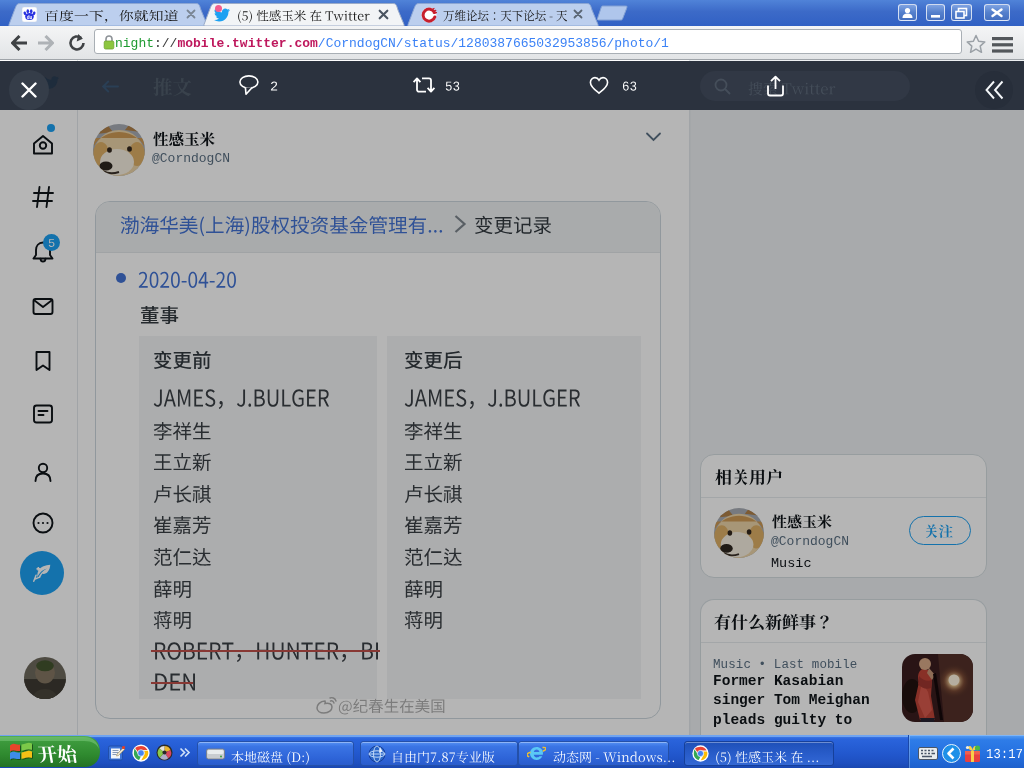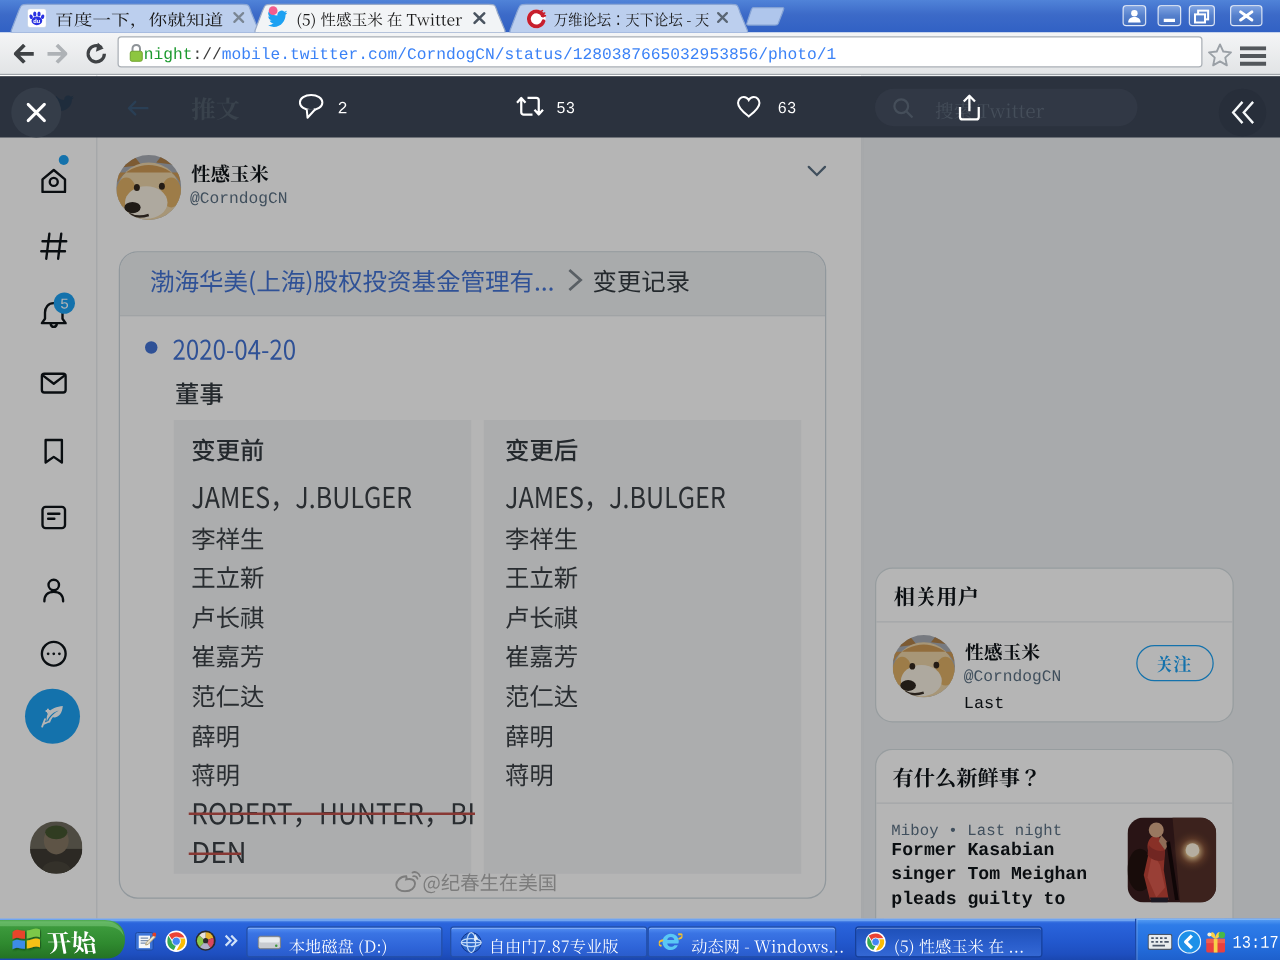--- a/index.html
+++ b/index.html
@@ -210,31 +210,31 @@
 <ellipse cx="13" cy="42" rx="6.5" ry="4.5" fill="#2E2620"></ellipse>
 <ellipse cx="16.5" cy="26" rx="2.4" ry="2.8" fill="#33281E"></ellipse>
 <ellipse cx="36.5" cy="25" rx="2.4" ry="2.8" fill="#33281E"></ellipse>
 <path d="M10 47 Q17 51 26 48" stroke="#3B3129" stroke-width="2" fill="none"></path>
 </g>
   </svg>
 <svg style="position:absolute;left:772.0px;top:509.8px;overflow:visible" width="108" height="22">
     <path d="M2.44 12.74L2.44 -1.34L2.79 -1.34C3.44 -1.34 4.16 -0.99 4.16 -0.84L4.16 12.07C4.56 12.14 4.66 12.3 4.69 12.51L2.44 12.74ZM1.44 9.78C1.53 8.74 1.09 7.61 0.69 7.14C0.34 6.84 0.18 6.42 0.42 6.04C0.69 5.62 1.36 5.7 1.68 6.14C2.13 6.76 2.31 8.09 1.69 9.78L1.44 9.78ZM4.36 10.21L4.2 10.14C4.49 9.6 4.77 8.73 4.74 8.03C5.22 7.54 5.79 7.77 5.94 8.26C5.7 7.19 5.39 6.19 5.04 5.39L5.25 5.26C6.06 6.04 6.71 7.06 7.23 8.25L8.86 8.25L8.86 4.58L6.06 4.58L6.18 4.16L8.86 4.16L8.86 -0.41L5.01 -0.41L5.13 -0.84L14.41 -0.84C14.61 -0.84 14.79 -0.76 14.82 -0.6C14.19 0 13.11 0.87 13.11 0.87L12.15 -0.41L10.64 -0.41L10.64 4.16L13.69 4.16C13.91 4.16 14.07 4.23 14.11 4.39C13.53 4.96 12.53 5.82 12.53 5.82L11.64 4.58L10.64 4.58L10.64 8.25L14.04 8.25C14.25 8.25 14.4 8.32 14.44 8.49C13.83 9.07 12.81 9.9 12.81 9.9L11.89 8.67L10.64 8.67L10.64 12C10.98 12.04 11.09 12.18 11.11 12.39L8.86 12.6L8.86 8.67L7.39 8.67C7.66 9.34 7.89 10.05 8.09 10.81C8.43 10.81 8.59 10.95 8.66 11.14L6.46 11.71C6.38 10.59 6.21 9.45 5.97 8.39C6.06 8.91 5.7 9.66 4.36 10.21ZM25.47 12.74L25.34 12.64C25.64 12.29 25.95 11.7 26.01 11.16C27.18 10.19 28.72 12.38 25.47 12.74ZM21.41 3.76L21.29 3.64C22.01 3.12 22.83 2.21 23.13 1.38C24.76 0.56 25.65 3.69 21.41 3.76ZM25.95 3.06L25.81 2.96C26.67 2.11 27.56 0.81 27.81 -0.34C29.59 -1.56 30.93 2.09 25.95 3.06ZM19.38 3.24L19.38 0.34C19.38 -0.79 19.71 -1.08 21.31 -1.08L23.07 -1.08C25.79 -1.08 26.46 -0.78 26.46 -0.06C26.46 0.26 26.34 0.45 25.86 0.63L25.81 2.25L25.65 2.25C25.35 1.44 25.14 0.9 24.97 0.67C24.87 0.53 24.79 0.48 24.57 0.48C24.34 0.46 23.84 0.46 23.25 0.46L21.64 0.46C21.14 0.46 21.09 0.53 21.09 0.71L21.09 2.69C21.37 2.73 21.51 2.86 21.54 3.06L19.38 3.24ZM17.99 3.06C17.92 2.14 17.16 1.38 16.51 1.11C16.02 0.89 15.66 0.45 15.82 -0.12C16.02 -0.74 16.77 -0.89 17.32 -0.6C18.18 -0.16 18.82 1.14 18.18 3.06L17.99 3.06ZM16.69 10.8L16.69 8.55C16.69 6.6 16.62 4.27 15.41 2.44L15.54 2.31C18.12 3.99 18.33 6.71 18.33 8.55L18.33 10.38L23.36 10.38C23.41 9.96 23.47 9.56 23.56 9.15L22.39 10.09L21.49 8.96L18.59 8.96L18.71 8.54L23.59 8.54L23.71 8.55C23.99 7.56 24.37 6.63 24.93 5.77C24.36 5.04 23.73 4.41 23.07 3.91L23.21 3.76C24.03 4.08 24.79 4.49 25.49 5.01C25.94 4.47 26.44 3.99 27.06 3.54C27.72 3.07 28.89 2.62 29.4 3.3C29.61 3.59 29.55 3.91 29.02 4.62L29.28 6.61L29.11 6.66C28.89 6.11 28.56 5.44 28.36 5.13C28.24 4.92 28.12 4.92 27.91 5.09C27.45 5.39 27.06 5.74 26.71 6.14C27.37 6.87 27.94 7.76 28.41 8.84C28.74 8.81 28.94 8.92 29.01 9.11L26.86 9.9C26.64 8.99 26.32 8.13 25.92 7.36C25.46 8.28 25.17 9.31 25.02 10.38L29.13 10.38C29.32 10.38 29.47 10.46 29.52 10.62C29.06 11.16 28.21 11.97 28.21 11.97L27.46 10.8L24.97 10.8C24.93 11.26 24.9 11.71 24.89 12.18C25.23 12.24 25.36 12.41 25.38 12.59L23.17 12.76C23.19 12.09 23.24 11.44 23.31 10.8L18.59 10.8L16.69 11.49L16.69 10.8ZM18.79 7.46L18.79 4.04L19.01 4.04C19.64 4.04 20.32 4.36 20.32 4.5L20.32 4.94L21.72 4.94L21.72 4.35L21.99 4.35C22.49 4.35 23.26 4.62 23.28 4.72L23.28 6.83C23.54 6.87 23.73 6.99 23.81 7.09L22.29 8.21L21.59 7.46L20.39 7.46L18.79 8.09L18.79 7.46ZM20.32 5.36L20.32 7.02L21.72 7.02L21.72 5.36L20.32 5.36ZM39.34 4.91L39.22 4.81C39.94 4.04 40.65 2.85 40.8 1.77C42.59 0.45 44.13 4.04 39.34 4.91ZM31.49 11.22L31.62 10.79L36.41 10.79L36.41 6.06L32.09 6.06L32.21 5.64L36.41 5.64L36.41 -0.11L30.61 -0.11L30.74 -0.54L44.07 -0.54C44.29 -0.54 44.46 -0.46 44.51 -0.3C43.76 0.33 42.54 1.26 42.54 1.26L41.44 -0.11L38.34 -0.11L38.34 5.64L42.74 5.64C42.96 5.64 43.12 5.71 43.17 5.88C42.46 6.49 41.31 7.35 41.31 7.35L40.29 6.06L38.34 6.06L38.34 10.79L43.36 10.79C43.59 10.79 43.76 10.86 43.8 11.03C43.06 11.66 41.86 12.57 41.86 12.57L40.79 11.22L31.49 11.22ZM46.91 11.55L46.77 11.46C47.54 10.51 48.31 9.12 48.49 7.88C50.25 6.52 51.75 10.14 46.91 11.55ZM56.16 11.82C55.56 10.34 54.75 8.67 54.15 7.68L54.3 7.56C55.49 8.26 56.76 9.33 57.84 10.47C58.17 10.42 58.39 10.53 58.49 10.69L56.16 11.82ZM51.54 12.74L51.54 6.89L45.57 6.89L45.69 6.45L50.66 6.45C49.62 4.11 47.69 1.56 45.34 -0.03L45.46 -0.21C48 0.87 50.07 2.41 51.54 4.27L51.54 -1.34L51.89 -1.34C52.57 -1.34 53.34 -0.96 53.34 -0.78L53.34 6.15C54.36 3.39 55.98 1.34 58.19 0.09C58.42 0.94 58.99 1.51 59.69 1.65L59.73 1.83C57.41 2.58 54.9 4.26 53.55 6.45L59.09 6.45C59.31 6.45 59.46 6.52 59.51 6.69C58.79 7.31 57.61 8.17 57.61 8.17L56.56 6.89L53.34 6.89L53.34 12.07C53.74 12.14 53.85 12.29 53.89 12.49L51.54 12.74Z" fill="#0F1419" transform="translate(0,17.25) scale(1.000,-1)"></path>
   </svg>
 <div class="abs mono" style="left:771px;top:534px;font-size:13px;color:#5B7083">@CorndogCN</div>
-<div class="abs mono" style="left:771px;top:556px;font-size:13.5px;color:#0F1419">Last</div>
+<div class="abs mono" style="left:771px;top:556px;font-size:13.5px;color:#0F1419">Music</div>
 <div class="abs" style="left:909px;top:516px;width:62px;height:29px;border:1.5px solid #1DA1F2;border-radius:15px"></div>
 <svg style="position:absolute;left:924.0px;top:520.3px;overflow:visible" width="67" height="21">
     <path d="M3.87 12.14L3.74 12.05C4.28 11.3 4.78 10.19 4.87 9.19C6.45 7.89 8.06 11.09 3.87 12.14ZM8.83 12.3C8.61 11.24 8.16 9.71 7.73 8.64L2.6 8.64L2.71 8.22L6.29 8.22L6.29 5.86L6.26 5.05L2.07 5.05L2.19 4.63L6.23 4.63C6.02 2.55 5.09 0.51 2.02 -1.17L2.1 -1.32C6.63 0.03 7.77 2.41 8.02 4.63L8.06 4.63C8.61 1.68 9.63 -0.2 11.63 -1.38C11.83 -0.49 12.35 0.09 13.01 0.26L13.04 0.42C10.95 1.01 9.19 2.52 8.34 4.63L12.54 4.63C12.76 4.63 12.92 4.7 12.95 4.86C12.3 5.42 11.21 6.23 11.21 6.23L10.24 5.05L8.06 5.05L8.09 5.87L8.09 8.22L12.05 8.22C12.27 8.22 12.41 8.29 12.46 8.45C11.82 9 10.77 9.79 10.77 9.79L9.85 8.64L8.05 8.64C9.05 9.47 10.06 10.54 10.67 11.32C10.99 11.31 11.16 11.44 11.22 11.61L8.83 12.3ZM21.36 12.25L21.24 12.17C21.97 11.5 22.76 10.43 23.04 9.47C24.71 8.47 25.82 11.79 21.36 12.25ZM16.11 12.02L15.99 11.92C16.57 11.38 17.28 10.5 17.53 9.71C19.14 8.83 20.17 11.86 16.11 12.02ZM15.04 8.74L14.92 8.64C15.49 8.15 16.12 7.31 16.33 6.55C17.85 5.63 18.97 8.57 15.04 8.74ZM15.96 2.97C15.82 2.97 15.31 2.97 15.31 2.97L15.31 2.7C15.62 2.67 15.86 2.61 16.07 2.46C16.41 2.23 16.47 0.93 16.21 -0.57C16.33 -1.1 16.66 -1.3 17.02 -1.3C17.73 -1.3 18.23 -0.81 18.24 -0.1C18.3 1.16 17.69 1.65 17.68 2.42C17.66 2.8 17.78 3.33 17.91 3.84C18.11 4.67 19.23 8.15 19.84 10.05L19.6 10.11C16.75 3.84 16.75 3.84 16.41 3.28C16.25 2.97 16.2 2.97 15.96 2.97ZM18.78 -0.26L18.89 -0.68L28.3 -0.68C28.52 -0.68 28.67 -0.61 28.71 -0.45C28.09 0.14 27.04 0.99 27.04 0.99L26.11 -0.26L24.45 -0.26L24.45 4.41L27.72 4.41C27.94 4.41 28.1 4.48 28.13 4.64C27.56 5.18 26.59 5.97 26.59 5.97L25.74 4.81L24.45 4.81L24.45 8.61L28.09 8.61C28.29 8.61 28.45 8.69 28.49 8.84C27.88 9.41 26.87 10.24 26.87 10.25L25.97 9.03L19.52 9.03L19.63 8.61L22.71 8.61L22.71 4.81L19.53 4.81L19.65 4.41L22.71 4.41L22.71 -0.26L18.78 -0.26Z" fill="#1DA1F2" transform="translate(0,16.67) scale(1.000,-1)"></path>
   </svg>
 <div class="abs" style="left:700px;top:599px;width:287px;height:136px;background:#fff;border:1px solid #D5DDE1;border-radius:14px 14px 0 0;border-bottom:none"></div>
 <svg style="position:absolute;left:714.0px;top:608.5px;overflow:visible" width="184" height="25">
     <path d="M6.61 14.48C6.38 13.57 6.05 12.6 5.63 11.61L0.71 11.61L0.87 11.12L5.41 11.12C4.32 8.72 2.67 6.29 0.46 4.59L0.61 4.4C2.02 5.07 3.25 5.93 4.3 6.89L4.3 -1.48L4.68 -1.48C5.68 -1.48 6.29 -1.02 6.29 -0.88L6.29 2.91L11.83 2.91L11.83 1.12C11.83 0.88 11.76 0.77 11.48 0.77C11.08 0.77 9.27 0.88 9.27 0.88L9.27 0.65C10.13 0.51 10.52 0.27 10.81 -0.03C11.07 -0.34 11.15 -0.82 11.22 -1.48C13.55 -1.28 13.86 -0.48 13.86 0.87L13.86 7.84C14.25 7.91 14.5 8.06 14.62 8.23L12.58 9.79L11.65 8.69L6.53 8.69L6.12 8.84C6.7 9.59 7.21 10.35 7.63 11.12L15.9 11.12C16.15 11.12 16.34 11.2 16.37 11.39C15.57 12.09 14.23 13.07 14.23 13.07L13.06 11.61L7.91 11.61C8.21 12.19 8.48 12.77 8.7 13.33C9.15 13.33 9.3 13.45 9.37 13.65L6.61 14.48ZM6.29 5.58L11.83 5.58L11.83 3.4L6.29 3.4L6.29 5.58ZM6.29 6.05L6.29 8.21L11.83 8.21L11.83 6.05L6.29 6.05ZM22.69 8.3L22.83 7.82L26.79 7.82L26.79 -1.38L27.2 -1.38C28 -1.38 28.9 -0.85 28.9 -0.65L28.9 7.82L33.17 7.82C33.42 7.82 33.59 7.91 33.64 8.09C32.88 8.79 31.6 9.83 31.6 9.83L30.45 8.3L28.9 8.3L28.9 13.4C29.36 13.46 29.49 13.65 29.53 13.89L26.79 14.16L26.79 8.3L22.69 8.3ZM21.08 14.45C20.33 11.1 18.84 7.7 17.36 5.58L17.56 5.44C18.36 6.02 19.09 6.7 19.79 7.46L19.79 -1.51L20.16 -1.51C20.96 -1.51 21.78 -1.07 21.81 -0.92L21.81 9.03C22.13 9.1 22.27 9.21 22.32 9.37L21.47 9.67C22.13 10.73 22.73 11.9 23.26 13.21C23.65 13.19 23.87 13.35 23.94 13.55L21.08 14.45ZM40.53 14.31C39.22 10.71 36.84 7.24 34.73 5.22L34.9 5.05C37.99 6.66 40.63 9.11 42.67 12.75C43.06 12.7 43.3 12.82 43.38 13.02L40.53 14.31ZM43.28 10.2C42.28 7.7 40.53 4.37 38.74 1.7L36.04 1.63L37.21 -0.94C37.42 -0.9 37.6 -0.77 37.74 -0.54C41.84 0.27 44.69 0.92 46.77 1.5C47.23 0.71 47.6 -0.1 47.82 -0.85C50.17 -2.47 51.59 2.48 44.4 4.9L44.23 4.78C44.98 4.01 45.76 3.04 46.43 2.02C43.89 1.9 41.5 1.8 39.58 1.72C41.87 3.98 43.98 6.65 45.24 8.67C45.64 8.62 45.88 8.76 45.97 8.94L43.28 10.2ZM54.71 14.38L54.71 12.1L51.78 12.1L51.92 11.61L53.11 11.61L52.95 11.54C53.28 10.79 53.6 9.69 53.57 8.77C54.86 7.43 56.64 10.05 53.18 11.61L56.75 11.61C56.61 10.62 56.32 9.27 56.01 8.3L51.49 8.3L51.63 7.8L59.84 7.8C60.08 7.8 60.25 7.89 60.28 8.08C59.67 8.69 58.63 9.55 58.63 9.55L57.71 8.3L56.41 8.3C57.19 9.04 57.97 9.96 58.46 10.66C58.84 10.62 59.02 10.78 59.09 10.97L56.98 11.61L59.3 11.61C59.53 11.61 59.69 11.7 59.74 11.88C59.14 12.48 58.12 13.31 58.12 13.31L57.24 12.1L56.66 12.1L56.66 13.72C57.1 13.79 57.22 13.96 57.26 14.18L54.71 14.38ZM54.65 7.55L54.65 5.63L51.66 5.63L51.8 5.15L54.23 5.15C53.65 3.35 52.7 1.46 51.44 0.1L51.63 -0.1C52.78 0.61 53.8 1.46 54.65 2.43L54.65 -1.51L55.01 -1.51C55.73 -1.51 56.56 -1.16 56.56 -0.99L56.56 4.44C57.1 3.79 57.66 2.82 57.77 1.96C59.28 0.77 60.84 3.77 56.64 4.62L56.56 4.57L56.56 5.15L59.45 5.15C59.67 5.15 59.84 5.24 59.89 5.41C59.31 6 58.33 6.82 58.33 6.82L57.44 5.63L56.56 5.63L56.56 6.9C56.95 6.95 57.07 7.12 57.1 7.33L54.65 7.55ZM65.25 14.45C64.6 13.86 63.43 13.04 62.29 12.43L60.28 13.06L60.28 7.34C60.28 4.2 59.99 1.12 57.71 -1.31L57.88 -1.5C61.86 0.71 62.2 4.23 62.2 7.31L62.2 7.92L63.82 7.92L63.82 -1.51L64.16 -1.51C65.18 -1.51 65.77 -1.07 65.79 -0.95L65.79 7.92L67.2 7.92C67.44 7.92 67.63 8.01 67.66 8.19C66.95 8.87 65.72 9.89 65.72 9.89L64.63 8.4L62.2 8.4L62.2 11.87C63.72 12.05 65.28 12.39 66.3 12.73C66.81 12.56 67.15 12.6 67.34 12.78L65.25 14.45ZM68.65 1.09L69.53 -1.09C69.73 -1.05 69.9 -0.9 70.01 -0.68C73.08 0.46 75.21 1.34 76.64 2.01L76.62 2.24C73.29 1.7 69.99 1.22 68.65 1.09ZM76.72 14.33L76.55 14.23C77.15 13.48 77.69 12.29 77.72 11.29C79.29 9.96 80.95 13.16 76.72 14.33ZM82.64 11.97L81.68 10.71L80.58 10.71C81.5 11.58 82.42 12.67 82.98 13.48C83.33 13.46 83.55 13.62 83.61 13.82L81.16 14.47C80.95 13.36 80.56 11.83 80.15 10.71L76.33 10.71L76.47 10.22L79.12 10.22L79.12 7.29L76.72 7.29L76.86 6.8L79.12 6.8L79.12 3.64L76.3 3.64L76.43 3.15L79.12 3.15L79.12 -1.5L79.46 -1.5C80.43 -1.5 80.99 -1.1 81 -0.99L81 3.15L84.22 3.15C84.46 3.15 84.63 3.23 84.68 3.42C84.01 4.06 82.87 4.96 82.87 4.96L81.91 3.64L81 3.64L81 6.8L83.71 6.8C83.95 6.8 84.12 6.89 84.17 7.07C83.5 7.7 82.4 8.62 82.4 8.62L81.41 7.29L81 7.29L81 10.22L83.95 10.22C84.18 10.22 84.37 10.3 84.4 10.49C83.76 11.1 82.64 11.97 82.64 11.97ZM74.46 3.57L73.42 3.57L73.42 6.31L74.46 6.31L74.46 3.57ZM70.99 2.67L70.99 3.09L74.46 3.09L74.46 2.55L74.77 2.55C75.41 2.55 76.04 2.86 76.07 2.94L76.07 8.94C76.36 8.99 76.58 9.13 76.7 9.27L75.26 10.52L74.49 9.71L73 9.71C73.76 10.27 74.68 11.08 75.28 11.59C75.63 11.61 75.8 11.63 75.94 11.78L74.31 13.26L73.34 12.33L72.03 12.33C72.2 12.67 72.39 13.02 72.54 13.4C72.93 13.4 73.13 13.55 73.2 13.75L70.74 14.45C70.28 12.19 69.36 9.86 68.44 8.38L68.66 8.23C68.9 8.4 69.14 8.6 69.36 8.81L69.36 2.14L69.65 2.14C70.48 2.14 70.99 2.53 70.99 2.67ZM74.46 6.78L73.42 6.78L73.42 9.21L74.46 9.21L74.46 6.78ZM70.48 10C70.94 10.54 71.37 11.17 71.76 11.85L73.37 11.85C73.13 11.2 72.81 10.34 72.56 9.71L71.21 9.71L70.48 10ZM70.99 3.57L70.99 6.31L72.06 6.31L72.06 3.57L70.99 3.57ZM70.99 6.78L70.99 9.21L72.06 9.21L72.06 6.78L70.99 6.78ZM87.75 10.71L87.75 7.04L88.04 7.04C88.84 7.04 89.76 7.46 89.76 7.63L89.76 8.04L92.43 8.04L92.43 6.48L87.43 6.48L87.58 6L92.43 6L92.43 4.45L85.58 4.45L85.71 3.96L92.43 3.96L92.43 2.41L87.29 2.41L87.45 1.94L92.43 1.94L92.43 0.8C92.43 0.56 92.31 0.48 92 0.48C91.6 0.48 89.49 0.6 89.49 0.6L89.49 0.37C90.47 0.22 90.9 0.02 91.2 -0.26C91.53 -0.53 91.63 -0.95 91.7 -1.53C94.11 -1.33 94.45 -0.6 94.45 0.75L94.45 1.94L97.15 1.94L97.15 0.9L97.49 0.9C98.14 0.9 99.08 1.31 99.09 1.46L99.09 3.96L101.27 3.96C101.51 3.96 101.68 4.05 101.71 4.23C101.13 4.85 100.08 5.73 100.08 5.73L99.18 4.45L99.09 4.45L99.09 5.73C99.42 5.8 99.64 5.93 99.74 6.05L97.89 7.45L97 6.48L94.45 6.48L94.45 8.04L97.22 8.04L97.22 7.46L97.56 7.46C98.24 7.46 99.23 7.84 99.25 7.97L99.25 9.93C99.57 10 99.77 10.13 99.87 10.27L97.97 11.68L97.05 10.71L94.45 10.71L94.45 12.04L100.84 12.04C101.1 12.04 101.29 12.12 101.34 12.31C100.54 12.99 99.25 13.91 99.25 13.91L98.11 12.53L94.45 12.53L94.45 13.7C94.88 13.77 95.05 13.94 95.06 14.2L92.43 14.45L92.43 12.53L85.61 12.53L85.75 12.04L92.43 12.04L92.43 10.71L89.9 10.71L87.75 11.53L87.75 10.71ZM94.45 3.96L97.15 3.96L97.15 2.41L94.45 2.41L94.45 3.96ZM94.45 4.45L94.45 6L97.15 6L97.15 4.45L94.45 4.45ZM92.43 10.23L92.43 8.52L89.76 8.52L89.76 10.23L92.43 10.23ZM94.45 10.23L97.22 10.23L97.22 8.52L94.45 8.52L94.45 10.23ZM109.85 -0.22C110.58 -0.22 111.13 0.31 111.13 0.99C111.13 1.67 110.58 2.23 109.85 2.23C109.16 2.23 108.61 1.67 108.61 0.99C108.61 0.31 109.16 -0.22 109.85 -0.22ZM109.56 3.74L110.16 3.74L110.24 4.78C110.31 5.7 110.82 5.98 112.23 6.87C113.93 7.92 114.55 8.81 114.55 10.15C114.55 11.9 113.12 13.07 110.38 13.07C108 13.07 106.33 12 106.25 10.06C106.45 9.74 106.81 9.55 107.22 9.55C107.93 9.55 108.43 9.78 108.88 12.34C109.19 12.43 109.46 12.46 109.79 12.46C111.37 12.46 112.23 11.68 112.23 10.25C112.23 9.13 111.96 8.7 110.94 7.77C109.85 6.77 109.39 6.27 109.39 5.46C109.39 5 109.5 4.32 109.56 3.74Z" fill="#0F1419" transform="translate(0,19.55) scale(1.000,-1)"></path>
   </svg>
 <div class="abs" style="left:701px;top:642px;width:285px;height:1px;background:#E6EAED"></div>
-<div class="abs mono" style="left:713px;top:658px;font-size:12.5px;color:#5B7083;letter-spacing:0.1px">Miboy • Last night</div>
+<div class="abs mono" style="left:713px;top:658px;font-size:12.5px;color:#5B7083;letter-spacing:0.1px">Music • Last mobile</div>
 <div class="abs mono" style="left:713px;top:672px;font-size:14.5px;font-weight:bold;color:#0F1419;line-height:19.3px">Former Kasabian<br>singer Tom Meighan<br>pleads guilty to</div>
 <svg class="abs" style="left:902px;top:654px;z-index:5" width="71" height="68" viewBox="0 0 71 68">
     <defs>
       <clipPath id="th">
         <rect width="71" height="68" rx="13"></rect>
       </clipPath>
       <radialGradient id="glow" cx="0.5" cy="0.5" r="0.5">
         <stop offset="0%" stop-color="#FFF8EC"></stop>
         <stop offset="25%" stop-color="#F8D8A0"></stop>
         <stop offset="60%" stop-color="#9A6040" stop-opacity="0.5"></stop>
@@ -382,21 +382,21 @@
   </svg>
 <svg class="abs" style="left:68px;top:34px;z-index:31" width="18" height="18" viewBox="0 0 18 18">
     <path d="M15.5 9 A6.5 6.5 0 1 1 13.2 4" stroke="#3F4245" stroke-width="2.6" fill="none"></path>
     <path d="M9.5 0.5 L15 4.2 L9.5 8 Z" fill="#3F4245" transform="rotate(12 12 4)"></path>
   </svg>
 <div class="abs" style="left:94px;top:29px;width:868px;height:25px;background:#fff;border:1px solid #A9AFB5;border-radius:3px;z-index:30"></div>
 <svg class="abs" style="left:103px;top:35px;z-index:31" width="12" height="15" viewBox="0 0 12 15">
     <path d="M3 6 L3 4 C3 2.2 4.2 1 6 1 C7.8 1 9 2.2 9 4 L9 6" stroke="#8E9398" stroke-width="1.6" fill="none"></path>
     <rect x="1.2" y="6" width="9.6" height="8" rx="1.4" fill="#8DC63F" stroke="#6FA32E" stroke-width="0.8"></rect>
   </svg>
-<div class="abs mono" style="left:115px;top:35.5px;font-size:13px;letter-spacing:0;z-index:31;white-space:nowrap"><span style="color:#1D9A30">night</span><span style="color:#3A3A3A">://</span><span style="color:#3b82f6;font-weight:normal">mobile.twitter.com</span><span style="color:#3b82f6">/CorndogCN/status/1280387665032953856/photo/1</span></div>
+<div class="abs mono" style="left:115px;top:35.5px;font-size:13px;letter-spacing:0;z-index:31;white-space:nowrap"><span style="color:#1D9A30">night</span><span style="color:#3A3A3A">://</span><span style="color:#be185d;font-weight:bold">mobile.twitter.com</span><span style="color:#3b82f6">/CorndogCN/status/1280387665032953856/photo/1</span></div>
 <svg class="abs" style="left:966px;top:34px;z-index:31" width="20" height="20" viewBox="0 0 20 20">
     <path d="M10 1.5 L12.6 7.2 L18.8 7.9 L14.2 12.1 L15.5 18.3 L10 15.1 L4.5 18.3 L5.8 12.1 L1.2 7.9 L7.4 7.2 Z" stroke="#9AA0A6" stroke-width="1.5" fill="none" stroke-linejoin="round"></path>
   </svg>
 <svg class="abs" style="left:992px;top:37px;z-index:31" width="21" height="16" viewBox="0 0 21 16">
     <rect x="0" y="0" width="21" height="3.2" fill="#53575B"></rect>
     <rect x="0" y="6.2" width="21" height="3.2" fill="#53575B"></rect>
     <rect x="0" y="12.4" width="21" height="3.2" fill="#53575B"></rect>
   </svg>
 <div class="abs" style="left:0;top:735px;width:1024px;height:33px;background:linear-gradient(180deg,#4A85E8 0%,#2A64DC 12%,#2258CE 55%,#1E4FC0 85%,#1A47B0 100%);z-index:40"></div>
 <div class="abs" style="left:0;top:735px;width:1024px;height:2px;background:#6FA3F0;z-index:41"></div>

